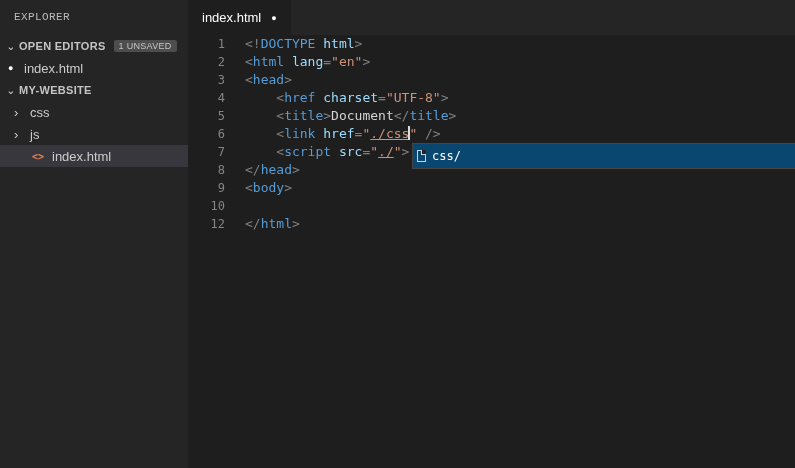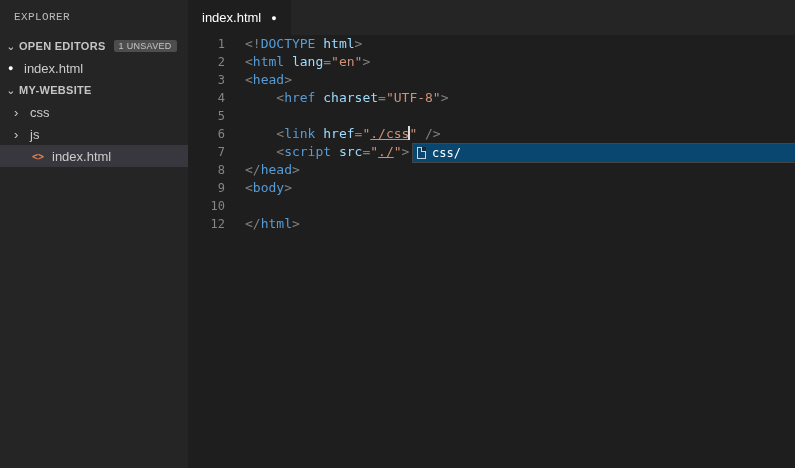--- a/index.html
+++ b/index.html
@@ -38,21 +38,21 @@
   .tk-tag  { color:var(--tag-color,#569cd6);margin-top:20px; }
   .tk-attr { color:var(--attr-color,#9cdcfe); }
   .tk-str  { color:var(--string-color,#ce9178); }
   .tk-text { color:var(--text-color,#d4d4d4); }
   .tk-link { color:var(--string-color,#ce9178); text-decoration:underline; }
   .tk-ws   { }
   .cursor { display:inline-block; width:2px; height:14px; background:#dcdcdc; vertical-align:-2px; margin:0 -1px; }
 
   
   .suggest { position:absolute; left:224px; top:143px; right:0; background:#252526; border:1px solid #454545; border-right:none; }
-  .suggest-item { height:18px; display:flex; align-items:center; gap:6px; padding-left:4px; font-family:"DejaVu Sans Mono", monospace; font-size:12px; color:#ffffff; cursor:pointer; }
+  .suggest-item { height:24px; display:flex; align-items:center; gap:6px; padding-left:4px; font-family:"DejaVu Sans Mono", monospace; font-size:12px; color:#ffffff; cursor:pointer; }
   .suggest-item.selected { background:var(--suggest-selected-bg,#094771); }
   .doc-icon { position:relative; width:9px; height:12px; border:1px solid #c8d4e0; background:transparent; flex-shrink:0; }
   .doc-icon::after { content:""; position:absolute; top:-1px; right:-1px; width:4px; height:4px; background:#252526; border-left:1px solid #c8d4e0; border-bottom:1px solid #c8d4e0; }
 </style>
 </head>
 <body>
 
 <div class="app">
 
   <aside class="sidebar">
@@ -96,21 +96,21 @@
         <span>index.html</span>
         <span class="tab-dot">●</span>
       </div>
     </div>
 
     <div class="code" id="code">
         <div class="cline"><span class="lnum">1</span><span class="ltext"><span class="tk-p">&lt;!</span><span class="tk-tag">DOCTYPE</span><span class="tk-attr"> html</span><span class="tk-p">&gt;</span></span></div>
         <div class="cline"><span class="lnum">2</span><span class="ltext"><span class="tk-p">&lt;</span><span class="tk-tag">html</span><span class="tk-attr"> lang</span><span class="tk-p">=</span><span class="tk-str">"en"</span><span class="tk-p">&gt;</span></span></div>
         <div class="cline"><span class="lnum">3</span><span class="ltext"><span class="tk-p">&lt;</span><span class="tk-tag">head</span><span class="tk-p">&gt;</span></span></div>
         <div class="cline"><span class="lnum">4</span><span class="ltext"><span class="tk-ws">    </span><span class="tk-p">&lt;</span><span class="tk-tag">href</span><span class="tk-attr"> charset</span><span class="tk-p">=</span><span class="tk-str">"UTF-8"</span><span class="tk-p">&gt;</span></span></div>
-        <div class="cline"><span class="lnum">5</span></div>
+        <div class="cline"><span class="lnum">5</span><span class="ltext"><span class="tk-ws">    </span><span class="tk-p">&lt;</span><span class="tk-tag">title</span><span class="tk-p">&gt;</span><span class="tk-text">Document</span><span class="tk-p">&lt;/</span><span class="tk-tag">title</span><span class="tk-p">&gt;</span></span></div>
         <div class="cline"><span class="lnum">6</span><span class="ltext"><span class="tk-ws">    </span><span class="tk-p">&lt;</span><span class="tk-tag">link</span><span class="tk-attr"> href</span><span class="tk-p">=</span><span class="tk-str">"</span><span class="tk-link">./css</span><span class="cursor"></span><span class="tk-str">"</span><span class="tk-p"> /&gt;</span></span></div>
         <div class="cline"><span class="lnum">7</span><span class="ltext"><span class="tk-ws">    </span><span class="tk-p">&lt;</span><span class="tk-tag">script</span><span class="tk-attr"> src</span><span class="tk-p">=</span><span class="tk-str">"</span><span class="tk-link">./</span><span class="tk-str">"</span><span class="tk-p">&gt;</span></span></div>
         <div class="cline"><span class="lnum">8</span><span class="ltext"><span class="tk-p">&lt;/</span><span class="tk-tag">head</span><span class="tk-p">&gt;</span></span></div>
         <div class="cline"><span class="lnum">9</span><span class="ltext"><span class="tk-p">&lt;</span><span class="tk-tag">body</span><span class="tk-p">&gt;</span></span></div>
         <div class="cline"><span class="lnum">10</span><span class="ltext"></span></div>
         <div class="cline"><span class="lnum">12</span><span class="ltext"><span class="tk-p">&lt;/</span><span class="tk-tag">html</span><span class="tk-p">&gt;</span></span></div>
       </div>
 
     <div class="suggest" id="suggest">
         <div class="suggest-item selected">

